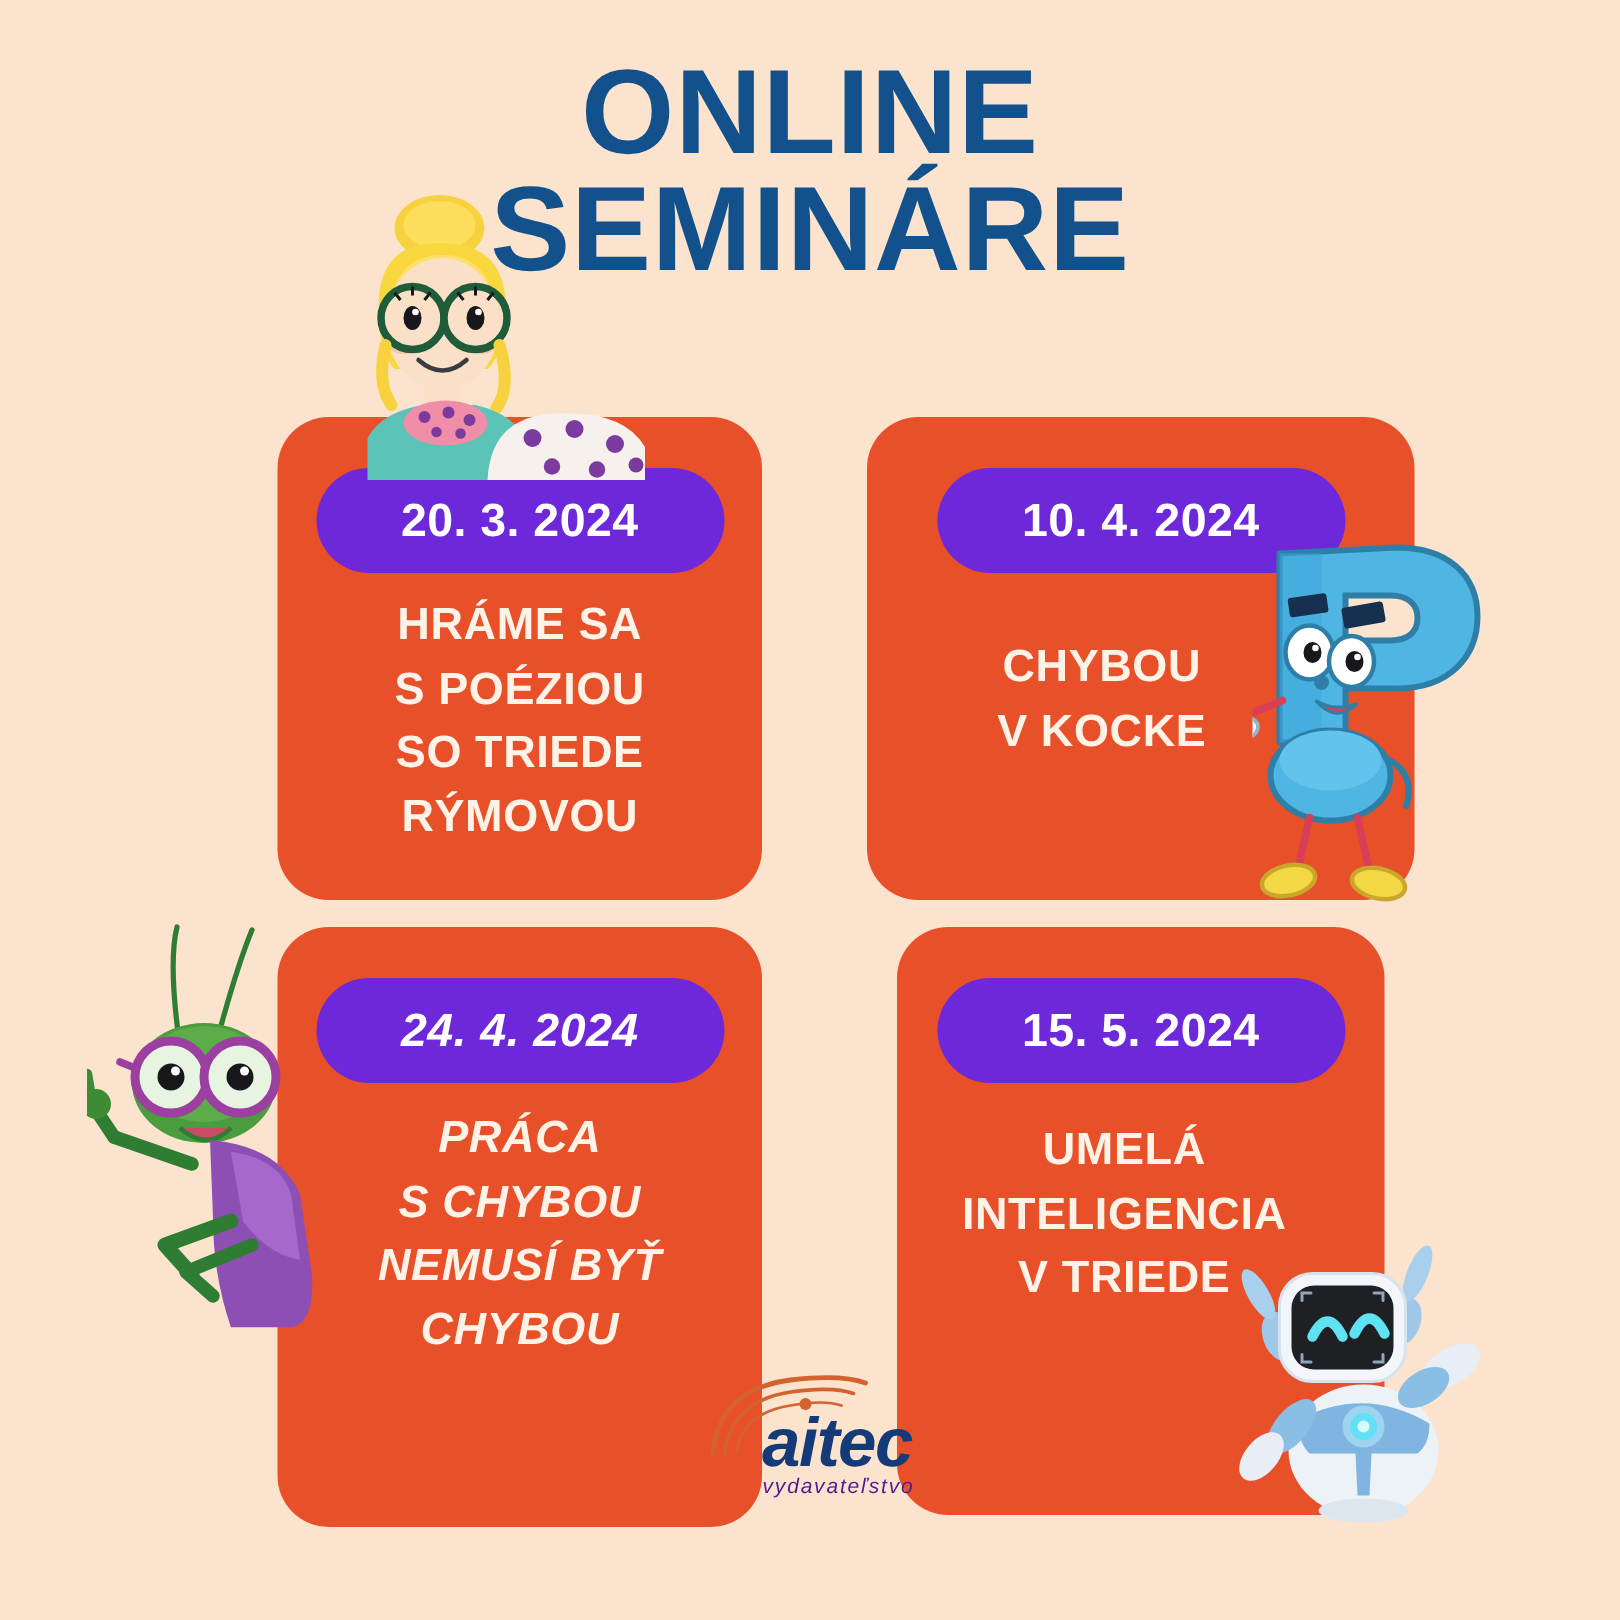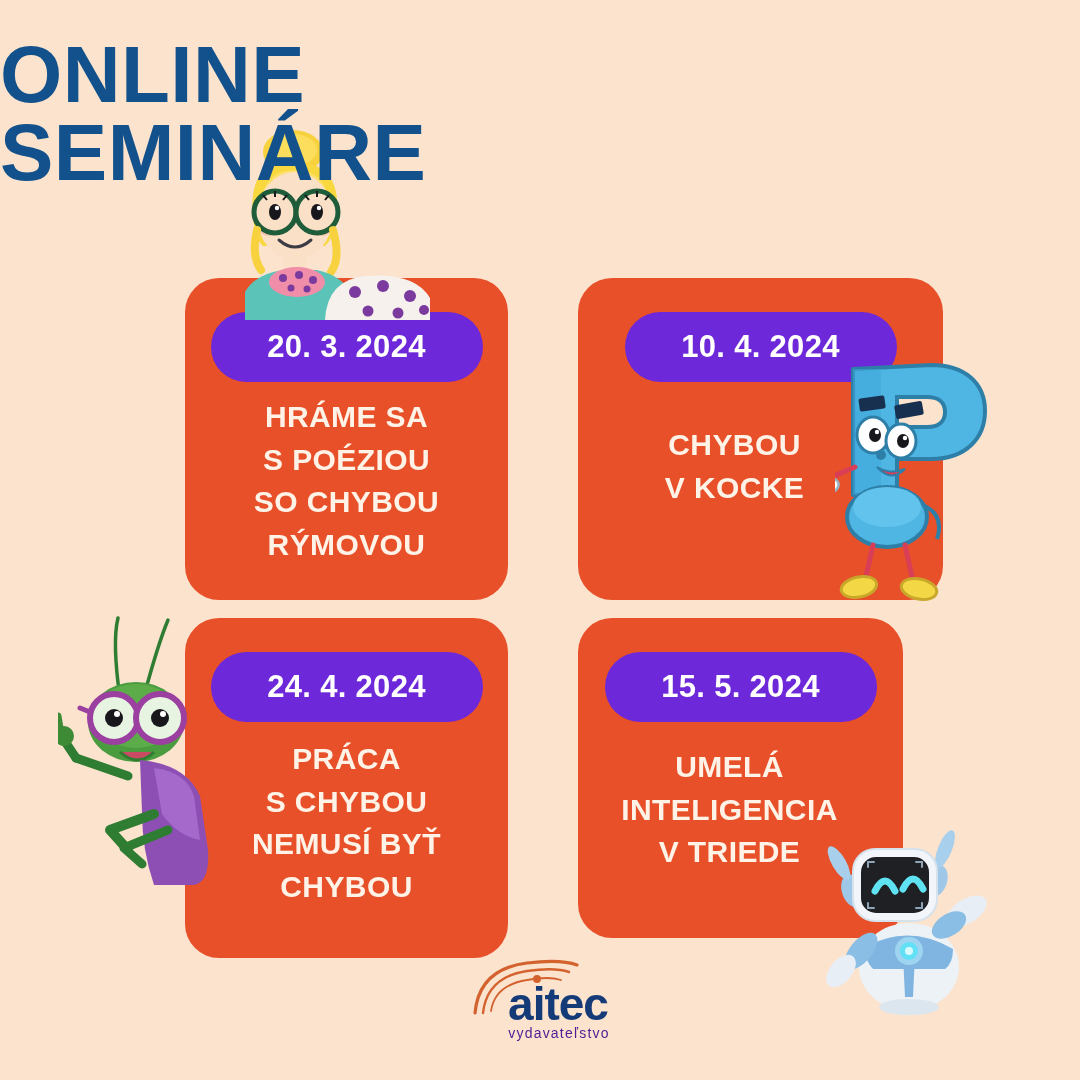--- a/index.html
+++ b/index.html
@@ -7,40 +7,41 @@
     width:1080px;height:1080px;overflow:hidden;
     background:#FBE3CD;
     font-family:"Liberation Sans", sans-serif;
     position:relative;
   }
   #poster{position:absolute;inset:0;width:1080px;height:1080px;}
 
   
   .title{
     position:absolute;left:0;top:36px;width:1080px;
+    text-align:center;
     color:#12518C;
     font-weight:bold;
     font-size:80px;
     line-height:0.98;
     letter-spacing:0.5px;
     z-index:6;
     white-space:pre-line;
   }
 
   
   .card{
     position:absolute;
     background:#E8502A;
     border-radius:34px;
     z-index:4;
   }
   #card-0{left:185px;top:278px;width:323px;height:322px;}
   #card-1{left:578px;top:278px;width:325px;height:322px;padding-left:40px;}
-  #card-2{left:185px;top:618px;width:323px;height:340px;}
-  #card-3{left:578px;top:618px;width:325px;height:320px;}
+  #card-2{left:185px;top:618px;width:323px;height:400px;font-style:italic;}
+  #card-3{left:598px;top:618px;width:325px;height:392px;}
 
   .date-pill{
     position:absolute;
     left:50%;transform:translateX(-50%);
     top:34px;
     width:272px;height:70px;
     background:#6d28d9;
     border-radius:40px;
     display:flex;align-items:center;justify-content:center;
     color:#FFFFFF;
@@ -65,21 +66,21 @@
     z-index:5;
     padding:0 18px;
     box-sizing:border-box;
   }
   #card-1 .card-title{top:146px;padding-right:70px;}
   #card-3 .card-title{top:128px;padding-right:40px;}
   #card-2 .card-title{top:120px;}
 
   
   .logo{
-    position:absolute;left:465px;top:955px;width:180px;height:90px;z-index:8;
+    position:absolute;left:465px;top:912px;width:180px;height:90px;z-index:8;font-style:italic;
   }
   .logo-word{
     position:absolute;left:18px;top:26px;width:150px;
     text-align:center;
     color:#143B78;
     font-weight:bold;
     font-size:46px;
     letter-spacing:-1px;
     line-height:1;
   }
@@ -164,21 +165,21 @@
       <circle cx="163" cy="181" r="5.5" fill="#7B3A9E"></circle>
       <circle cx="193" cy="183" r="5.5" fill="#7B3A9E"></circle>
       <circle cx="219" cy="180" r="5" fill="#7B3A9E"></circle>
     </svg>
   </div>
 
   <div class="card" id="card-0">
     <div class="date-pill">20. 3. 2024</div>
     <div class="card-title">HRÁME SA
 S POÉZIOU
-SO CHYBOU
+SO TRIEDE
 RÝMOVOU</div>
   </div>
 
   <div class="card" id="card-1">
     <div class="date-pill">10. 4. 2024</div>
     <div class="card-title">CHYBOU
 V KOCKE</div>
   </div>
 
   <div class="card" id="card-2">

